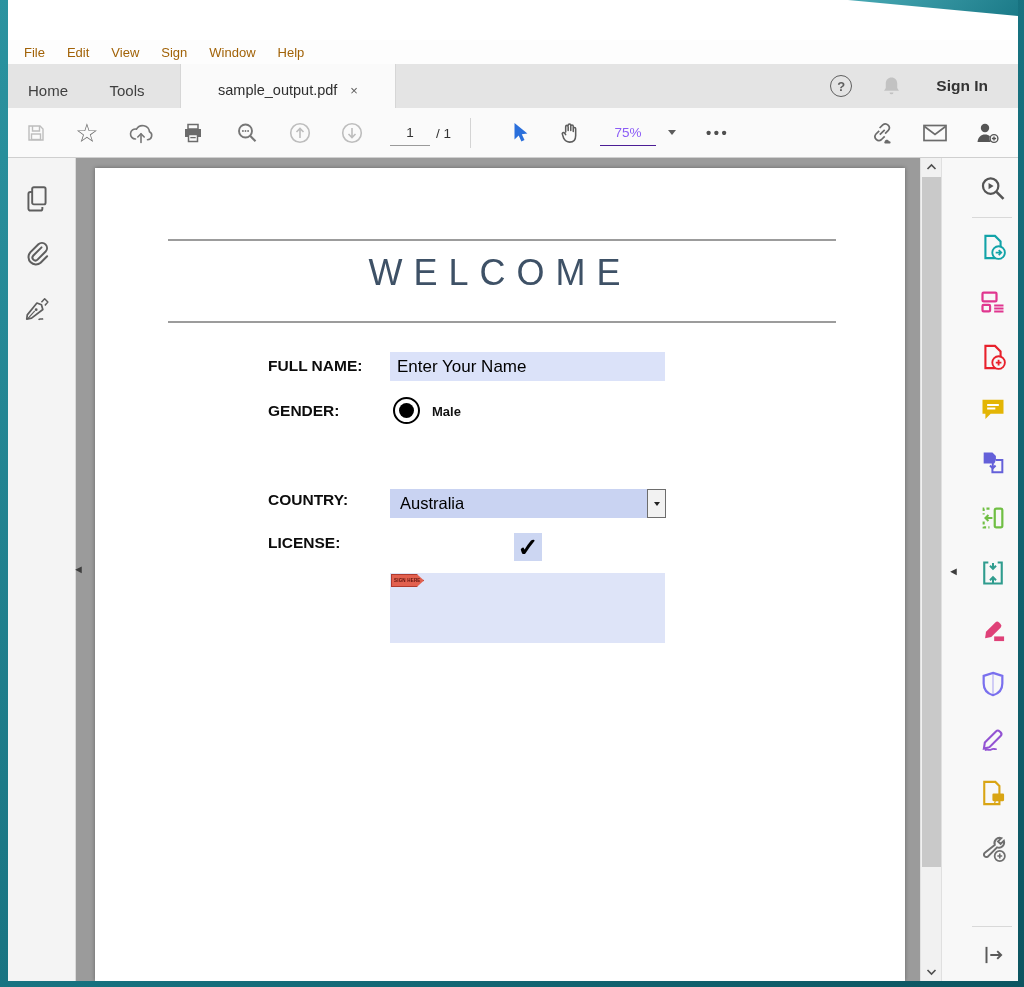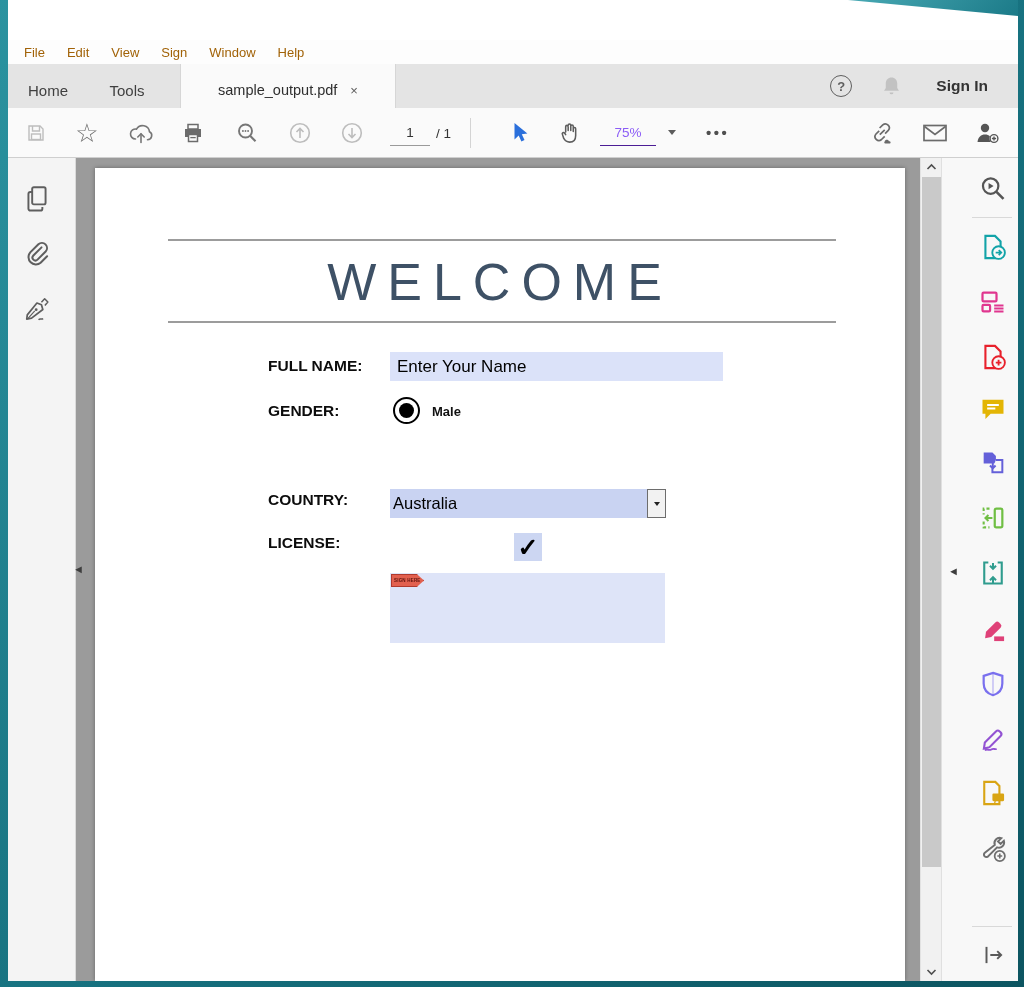--- a/index.html
+++ b/index.html
@@ -92,34 +92,34 @@
   
   .rightrail { position:absolute; left:933px; top:0; width:77px; height:100%; background:#f8f8f8;
     border-left:1px solid #e0e0e0; }
   .rtool { position:absolute; left:36px; width:30px; height:30px; display:flex;
     align-items:center; justify-content:center; }
   .rdivider { position:absolute; left:30px; width:40px; height:1px; background:#d9d9d9; }
 
   
   .hr { position:absolute; left:73px; width:668px; height:2px; background:#9c9c9c; }
   .welcome { position:absolute; left:0; top:84px; width:100%; text-align:center;
-    font-family:"Liberation Sans", sans-serif; font-weight:200; font-size:52px;
+    font-family:"Liberation Sans", sans-serif; font-weight:200; font-size:36px;
     letter-spacing:11px; color:#3e5166; }
   .f-label { position:absolute; left:173px; font-size:15.5px; font-weight:700; color:#0c0c0c; }
-  .f-field { position:absolute; left:295px; width:333px; height:29px; background:#dbe2f9; }
+  .f-field { position:absolute; left:295px; width:275px; height:29px; background:#dbe2f9; }
   .name-field { top:184px; display:flex; align-items:center; padding-left:7px;
     font-size:17px; color:#000; }
   .radio-outer { position:absolute; left:298px; top:229px; width:27px; height:27px;
     border:2.5px solid #000; border-radius:50%; background:#fff; display:flex;
     align-items:center; justify-content:center; }
   .radio-inner { width:15px; height:15px; border-radius:50%; background:#000; }
   .male-label { position:absolute; left:337px; top:236px; font-size:13px; font-weight:700; color:#111; }
   .female-field { top:266px; display:flex; align-items:center; padding-left:45px;
     font-size:13.5px; color:#8f96ad; }
-  .combo { top:321px; width:257px; display:flex; align-items:center; padding-left:3px;
+  .combo { top:321px; width:257px; display:flex; align-items:center; padding-left:10px;
     font-size:16.5px; color:#000; background:#c9d3f2; }
   .combo-btn { position:absolute; left:552px; top:321px; width:19px; height:29px;
     background:#f2f2f2; border:1px solid #6d6d6d; display:flex; align-items:center;
     justify-content:center; }
   .combo-caret { width:0; height:0; border-left:3.5px solid transparent;
     border-right:3.5px solid transparent; border-top:4px solid #222; }
   .checkbox { position:absolute; left:419px; top:365px; width:28px; height:28px;
     background:#ccd6f2; display:flex; align-items:center; justify-content:center;
     font-size:25px; font-weight:700; color:#000; }
   .sig-field { position:absolute; left:295px; top:405px; width:275px; height:70px; background:#dee4f8; }

